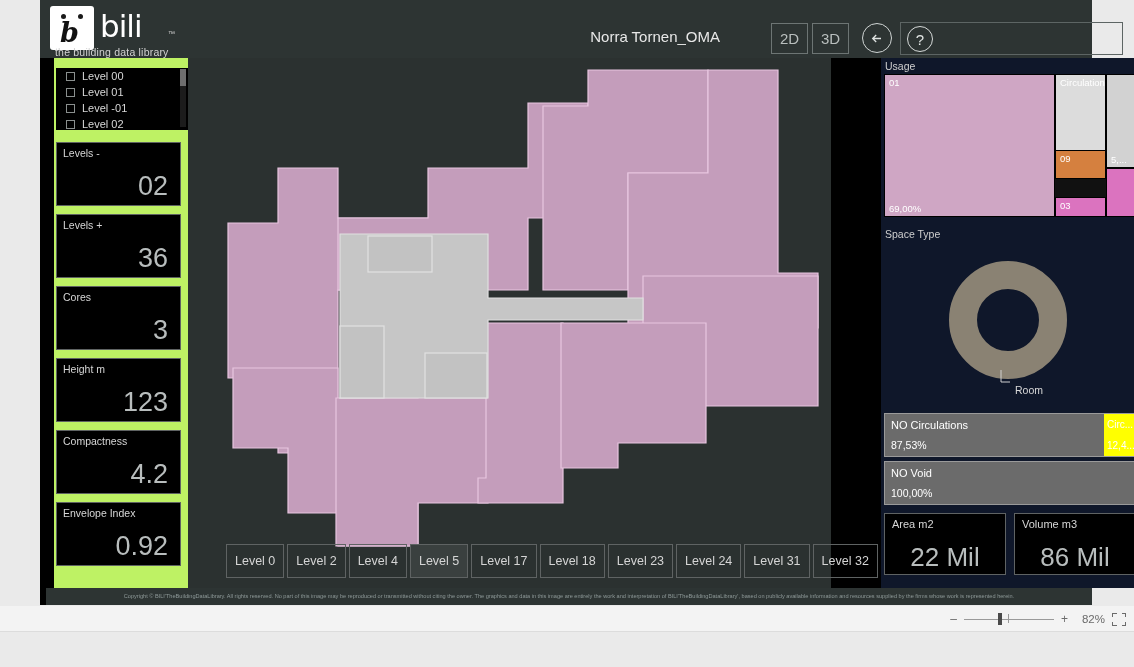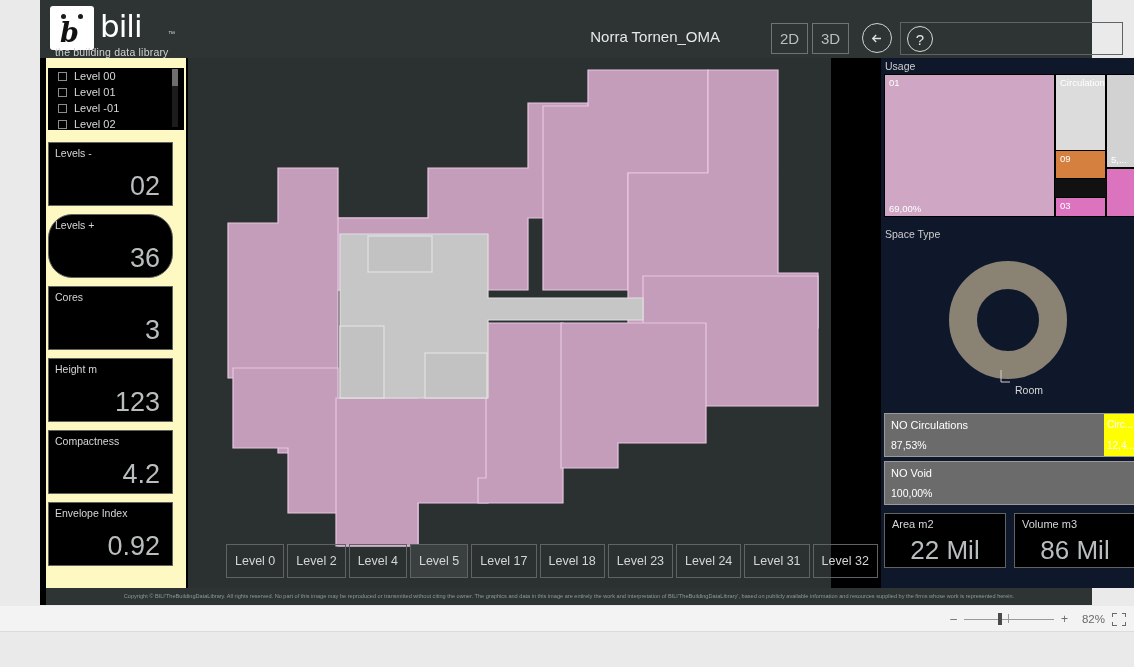--- a/index.html
+++ b/index.html
@@ -111,23 +111,23 @@
     width: 26px; height: 26px;
     border: 1.4px solid #d6dad9; border-radius: 50%;
     color: #e2e6e5;
     display: flex; align-items: center; justify-content: center;
     font-size: 15px;
     cursor: pointer;
   }
 
   
   #sidebar {
-    position: absolute; left: 6px; top: 58px;
+    position: absolute; left: 14px; top: 58px;
     width: 140px; height: 530px;
-    background: #fef9c3;
+    background: #bef264;
   }
   #level-list {
     position: absolute; left: 2px; top: 10px;
     width: 136px; height: 62px;
     background: #000;
   }
   .level-row {
     position: relative;
     height: 16px;
     display: flex; align-items: center;
@@ -266,21 +266,21 @@
     position: absolute; left: 3px; top: 5px;
     color: #ffffff; font-size: 10px;
   }
   .ratio-sub-pct {
     position: absolute; left: 3px; bottom: 5px;
     color: #ffffff; font-size: 10px;
   }
 
   .big-card {
     position: absolute;
-    width: 122px; height: 55px;
+    width: 122px; height: 62px;
     border: 1px solid #5f6363;
     background: #000;
   }
   .big-title {
     position: absolute; left: 7px; top: 4px;
     color: #d6d6d6; font-size: 11px;
   }
   .big-value {
     position: absolute; left: 0; right: 0; bottom: 2px;
     text-align: center;
@@ -428,21 +428,21 @@
           <div class="level-row">
             <span class="level-cb"></span>
             <span class="level-lbl">Level 02</span>
           </div>
         </div>
 
     <div class="kpi-card" style="top: 84px;">
           <div class="kpi-title">Levels -</div>
           <div class="kpi-value">02</div>
         </div>
-        <div class="kpi-card" style="top: 156px; border-radius: 24px;">
+        <div class="kpi-card" style="top: 156px;">
           <div class="kpi-title">Levels +</div>
           <div class="kpi-value">36</div>
         </div>
         <div class="kpi-card" style="top: 228px;">
           <div class="kpi-title">Cores</div>
           <div class="kpi-value">3</div>
         </div>
         <div class="kpi-card" style="top: 300px;">
           <div class="kpi-title">Height m</div>
           <div class="kpi-value">123</div>

